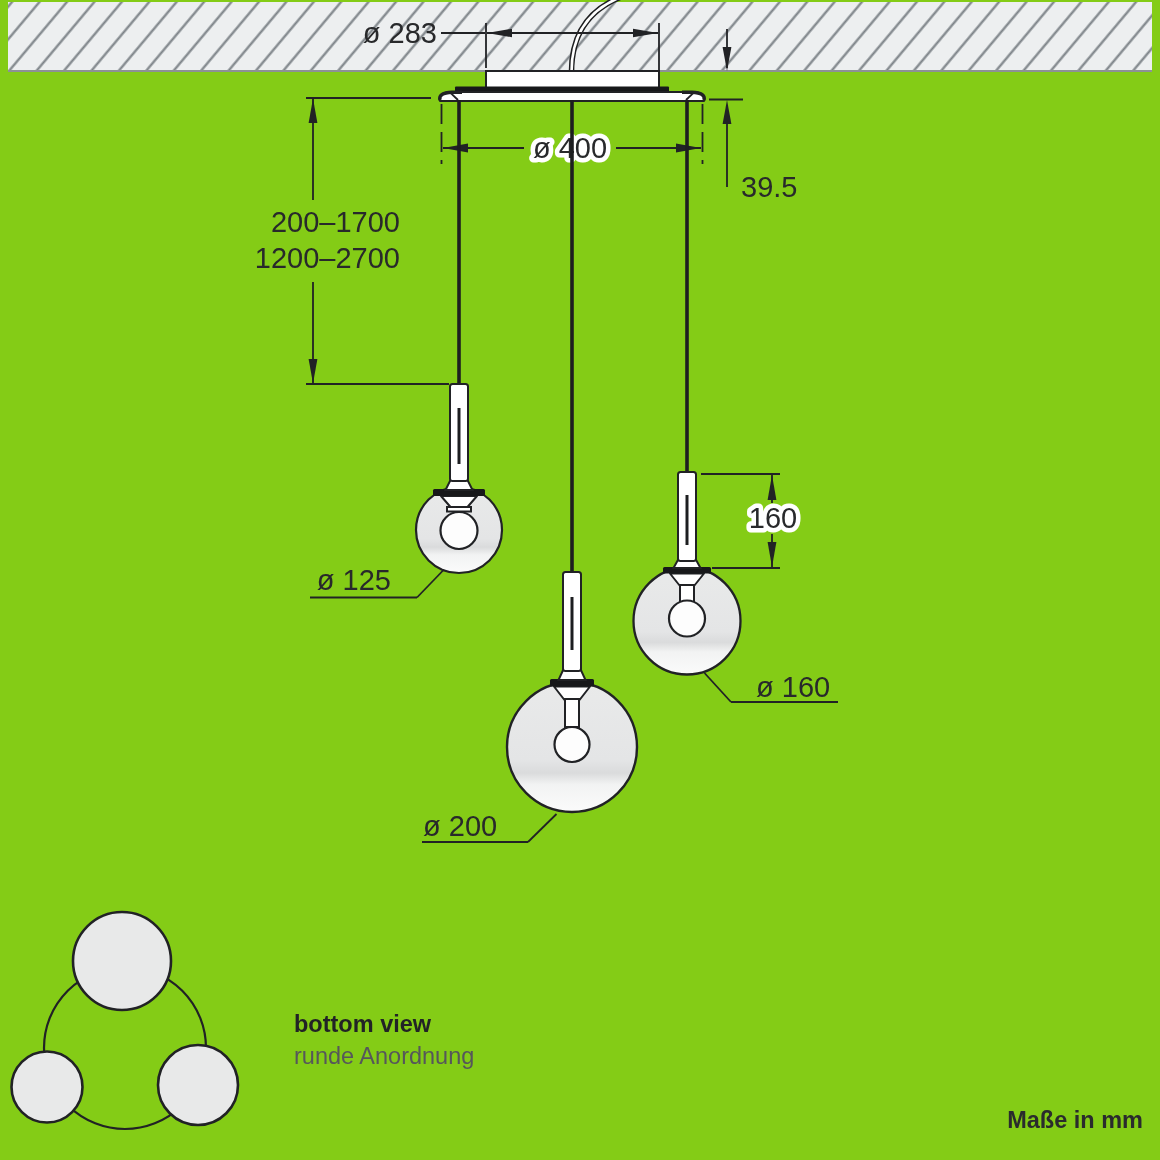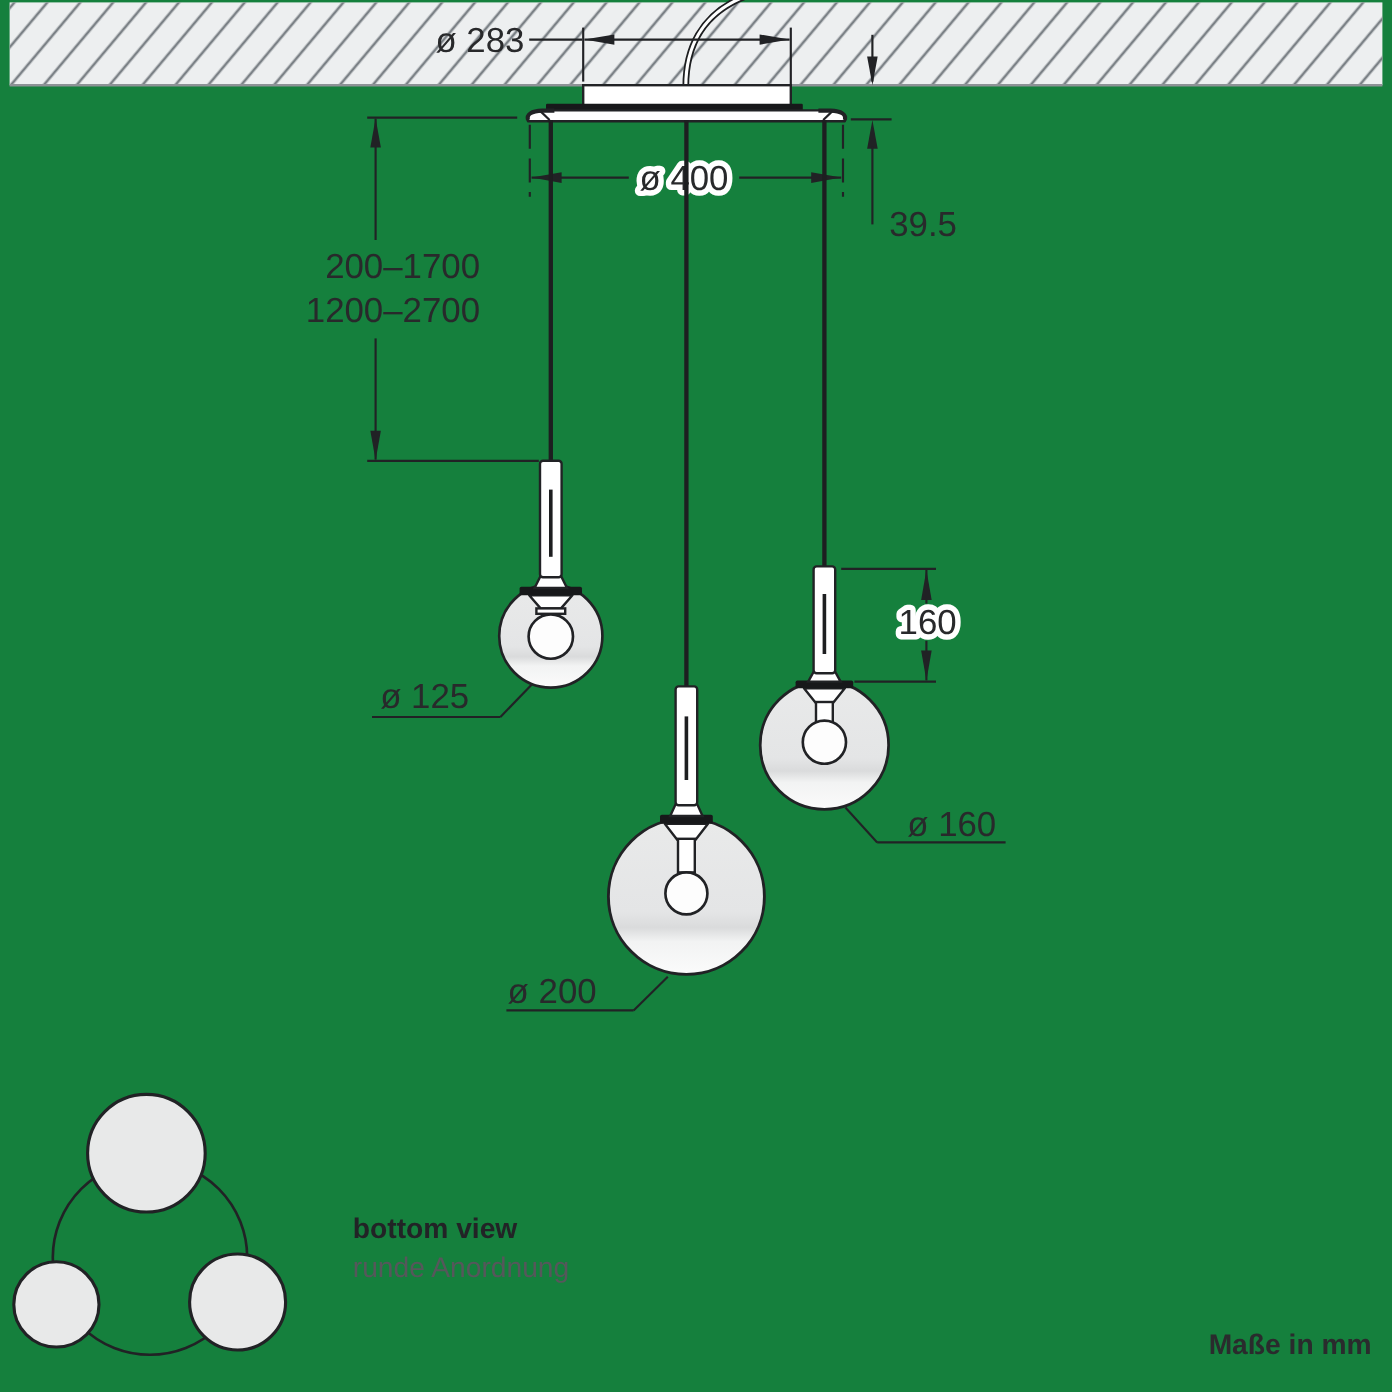--- a/index.html
+++ b/index.html
@@ -1,20 +1,20 @@
 <!DOCTYPE html>
 <html><head>
 <meta charset="utf-8">
 <style>
   html, body { margin: 0; padding: 0; background: #ffffff; }
   .canvas {
     position: relative;
     width: 1160px;
     height: 1160px;
-    background: #15803d;
+    background: #84cc16;
     font-family: "Liberation Sans", sans-serif;
   }
   svg { display: block; }
   .ln      { stroke: #212225; stroke-width: 2; fill: none; }
   .thin    { stroke: #212225; stroke-width: 1.8; fill: none; }
   .dash    { stroke: #212225; stroke-width: 1.8; fill: none; stroke-dasharray: 20 8; }
   .cable   { stroke: #1d1e20; stroke-width: 3.6; fill: none; }
   .slot    { stroke: #1d1e20; stroke-width: 3; fill: none; }
   .arrow   { fill: #212225; stroke: none; }
   .whitefill { fill: #ffffff; }

